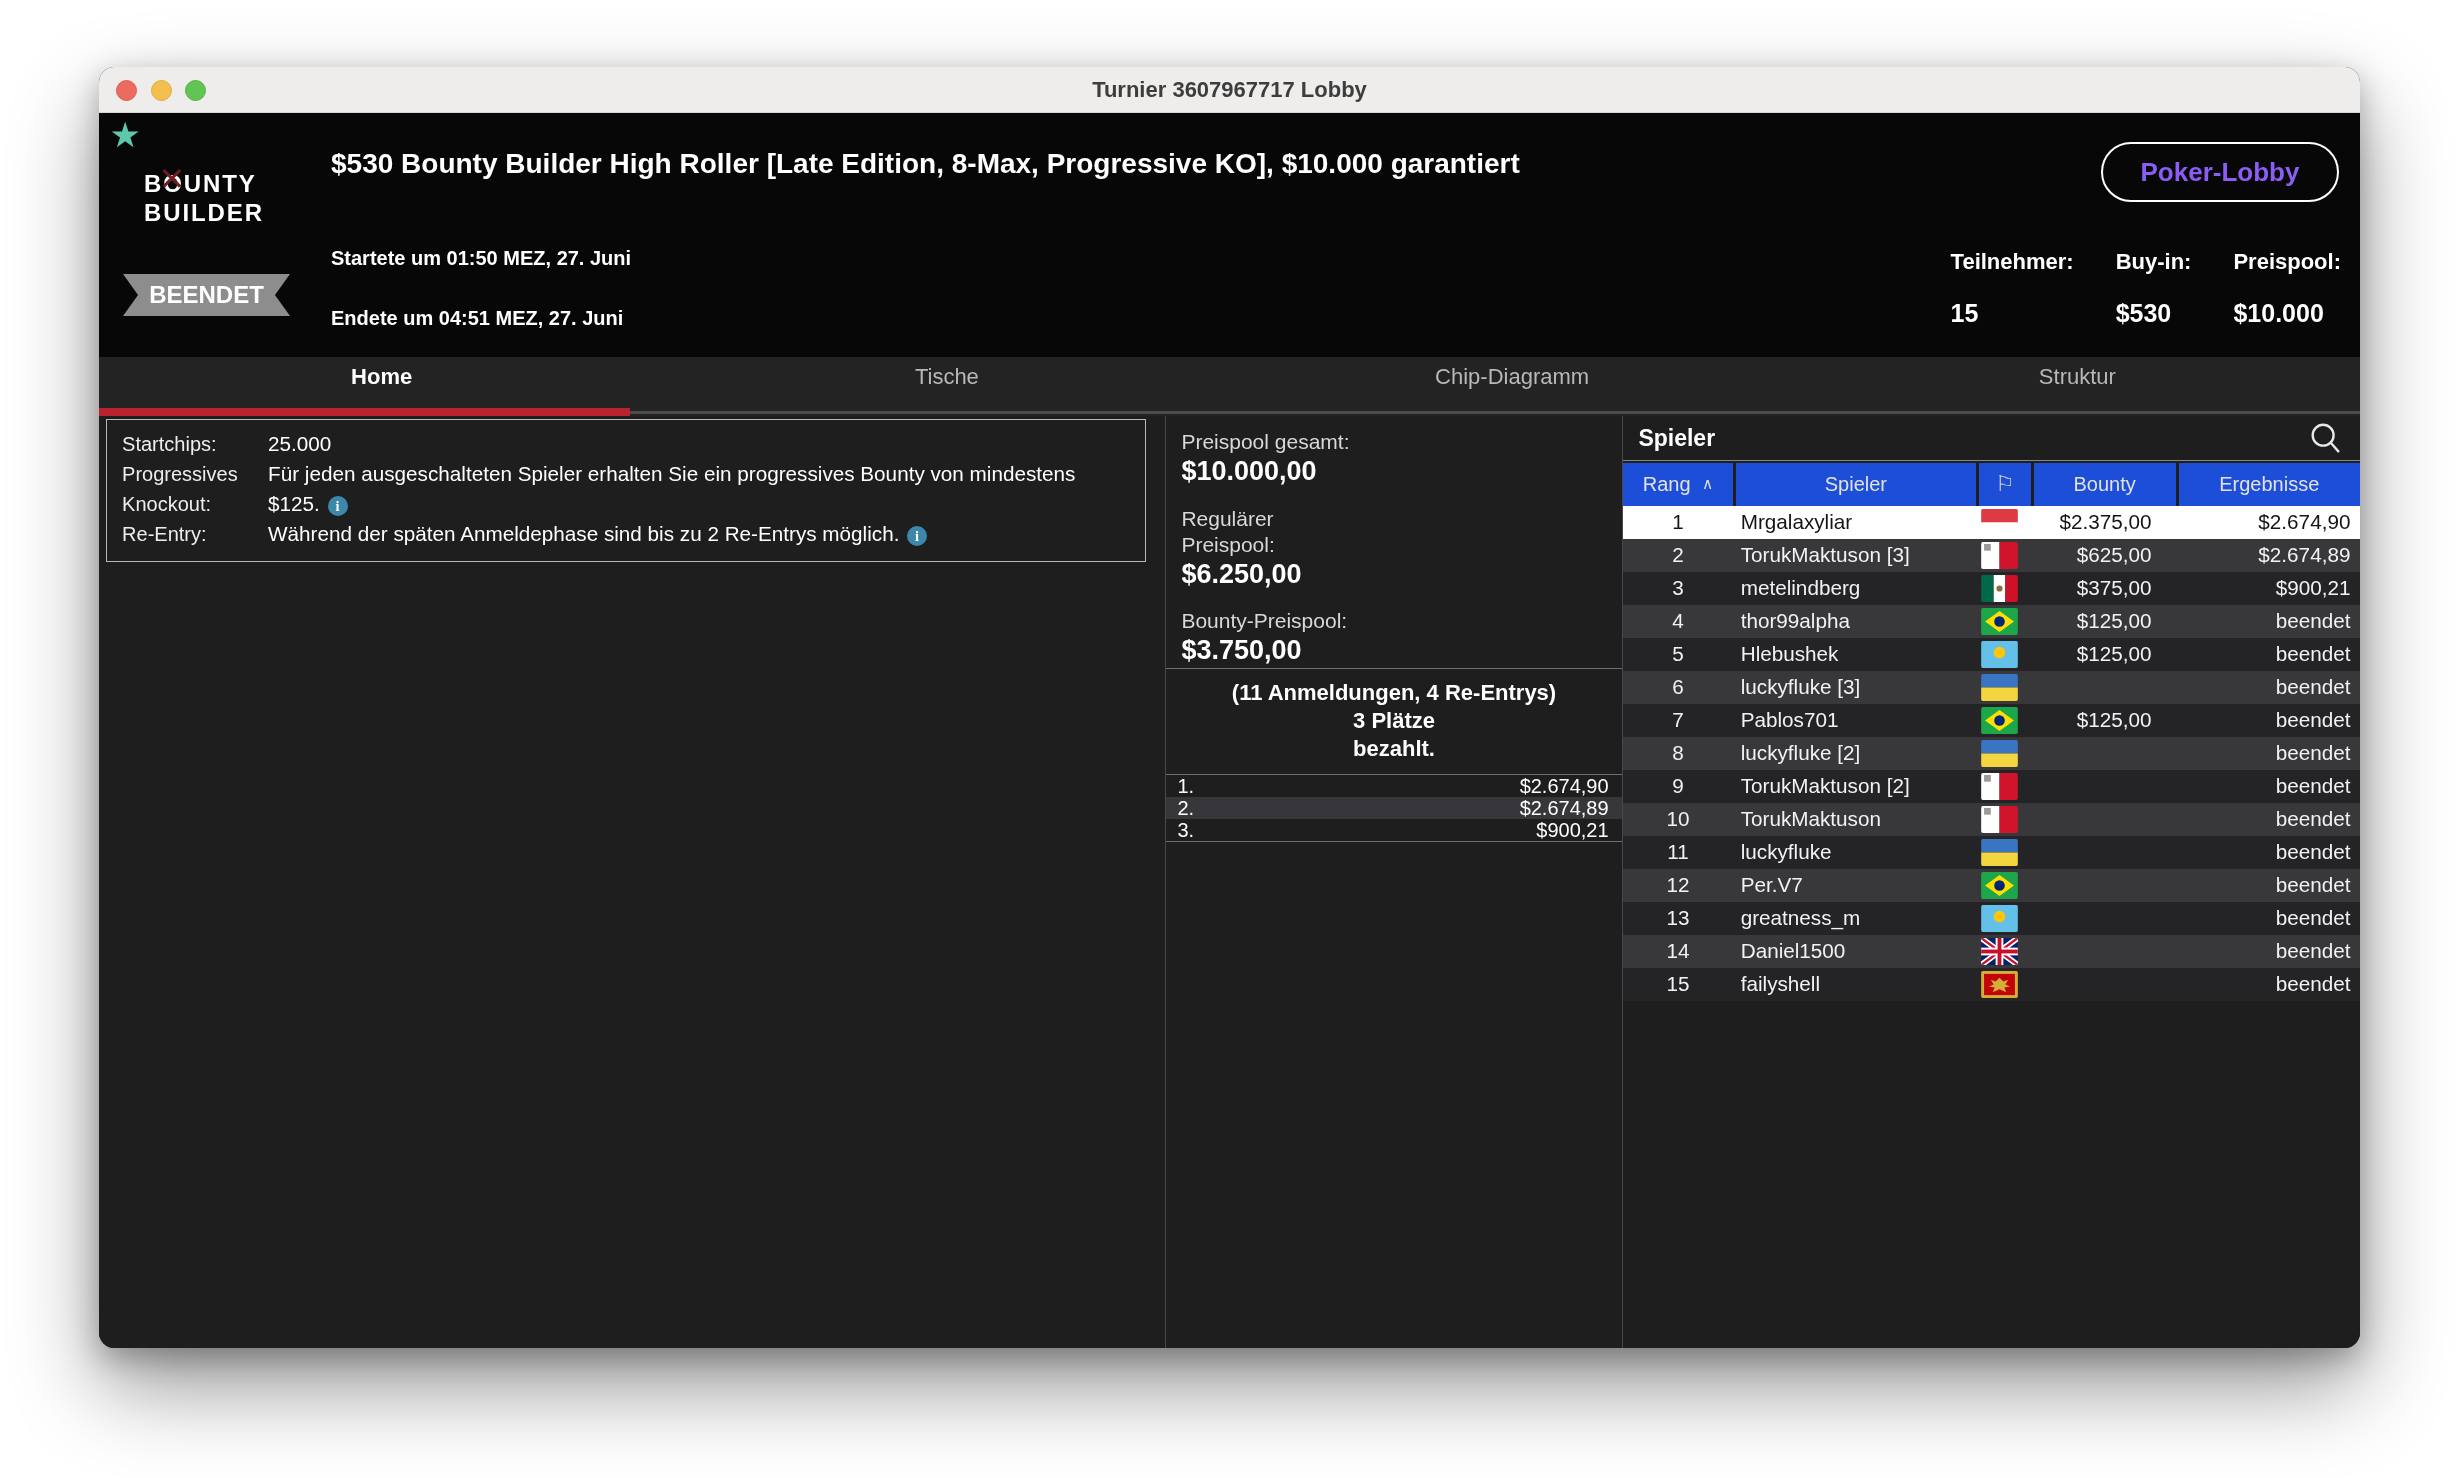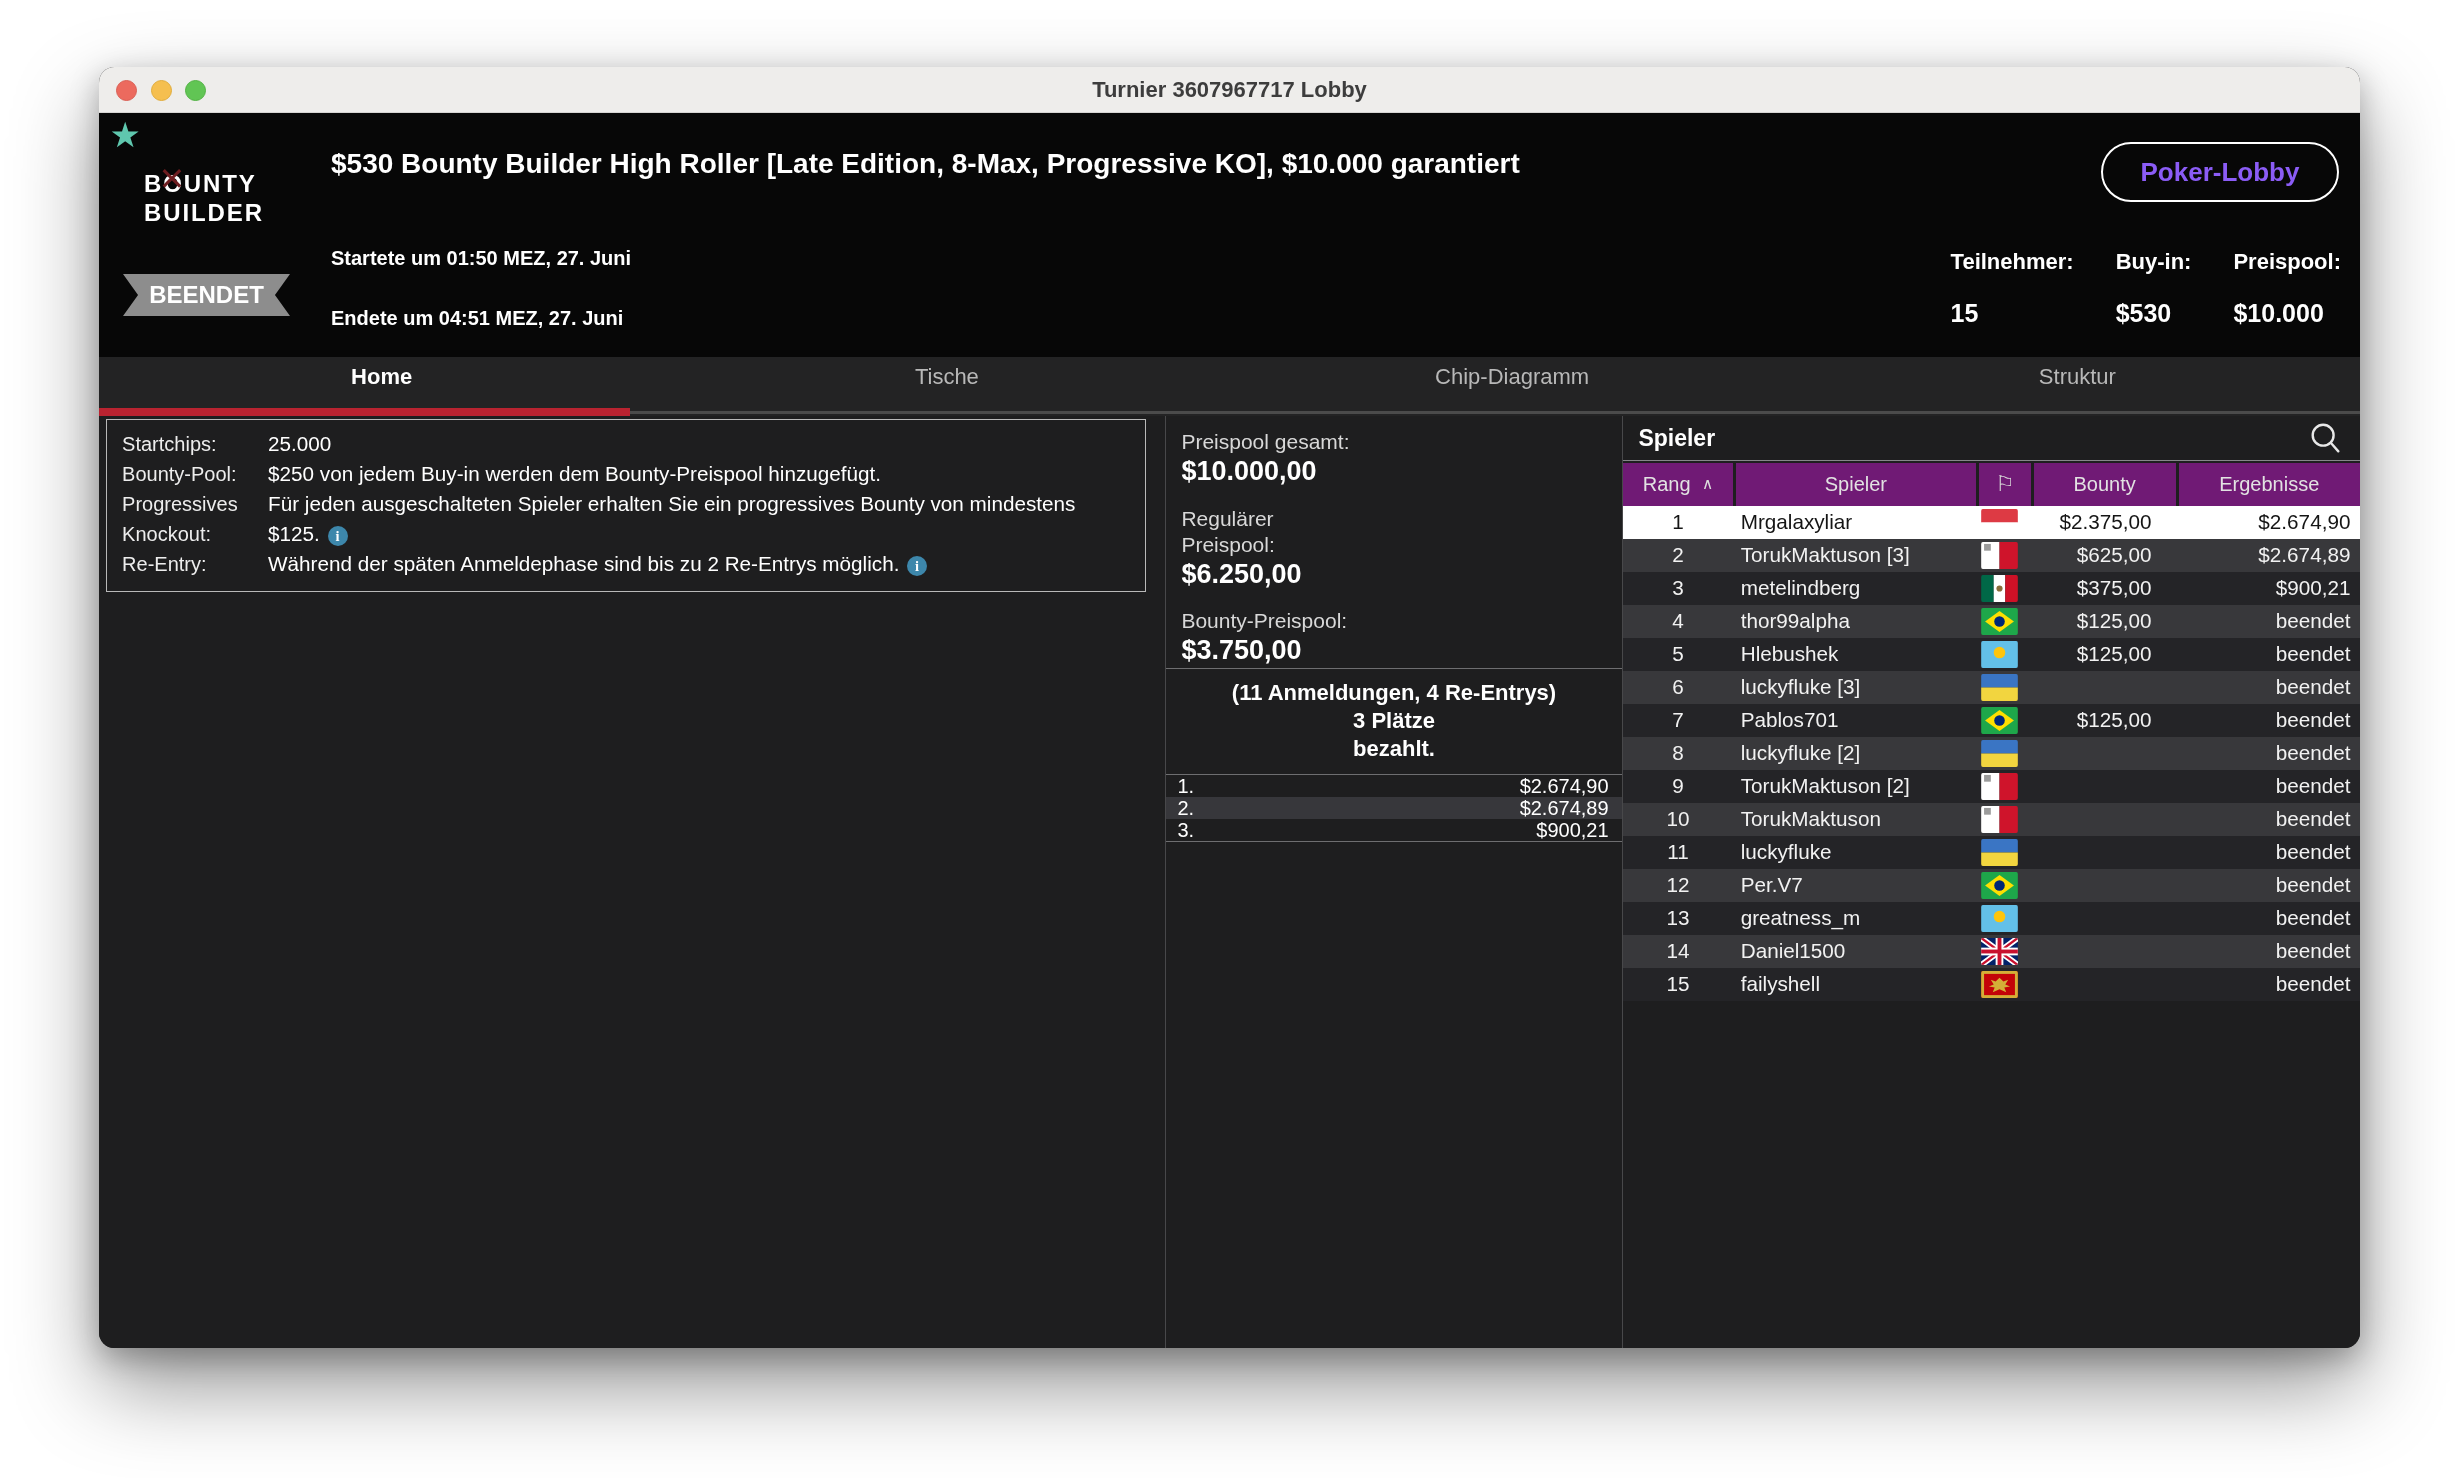--- a/index.html
+++ b/index.html
@@ -90,21 +90,21 @@
     padding:0 13.4px 0 11.5px; font-size:20px; color:#fff; }
   .payout-row.hl { background:#37373b; }
   
   .right-pane { flex:1; display:flex; flex-direction:column; }
   .panel-head { height:45px; position:relative; display:flex; align-items:center;
     border-bottom:1.9px solid #86868a; }
   .panel-title { font-size:23px; font-weight:700; color:#fff; margin-left:15.4px; }
   .search-btn { position:absolute; right:15.4px; top:3.8px; width:38px; height:38px;
     background:transparent; border:none; cursor:pointer; }
   .thead { height:43px; display:flex; gap:2.9px; margin-top:1.9px; }
-  .th { background:#701a75; color:#e2e2e2; font-size:20px; display:flex;
+  .th { background:#1d4ed8; color:#e2e2e2; font-size:20px; display:flex;
     align-items:center; justify-content:center; cursor:pointer; }
   .th-rank { width:110px; } .th-player { width:240px; } .th-flag { width:52px; }
   .th-bounty { width:142px; } .th-result { flex:1; }
   .sort-caret { font-size:15.4px; margin-left:11.5px; color:#ddd; }
   .flag-glyph { font-size:22px; color:#d8d8d8; }
   .prow { height:33px; display:flex; align-items:center; font-size:20.7px; color:#f2f2f2; cursor:default; }
   .prow.r-even { background:#38383b; }
   .prow.r-odd { background:#242427; }
   .prow.r-white { background:#ffffff; color:#151515; }
   .c-rank { width:110px; text-align:center; }
@@ -163,24 +163,20 @@
       <div class="tab">Struktur</div>
     </div>
 
   <div class="content">
 
     <div class="left-pane">
       <div class="info-box">
           <div class="info-row">
             <div class="info-label">Startchips:</div>
             <div class="info-value"><span>25.000</span></div>
-          </div>
-          <div class="info-row">
-            <div class="info-label">Bounty-Pool:</div>
-            <div class="info-value"><span>$250 von jedem Buy-in werden dem Bounty-Preispool hinzugefügt.</span></div>
           </div>
           <div class="info-row">
             <div class="info-label">Progressives Knockout:</div>
             <div class="info-value"><span>Für jeden ausgeschalteten Spieler erhalten Sie ein progressives Bounty von mindestens $125.</span><span class="info-icon">i</span></div>
           </div>
           <div class="info-row">
             <div class="info-label">Re-Entry:</div>
             <div class="info-value"><span>Während der späten Anmeldephase sind bis zu 2 Re-Entrys möglich.</span><span class="info-icon">i</span></div>
           </div>
         </div>

